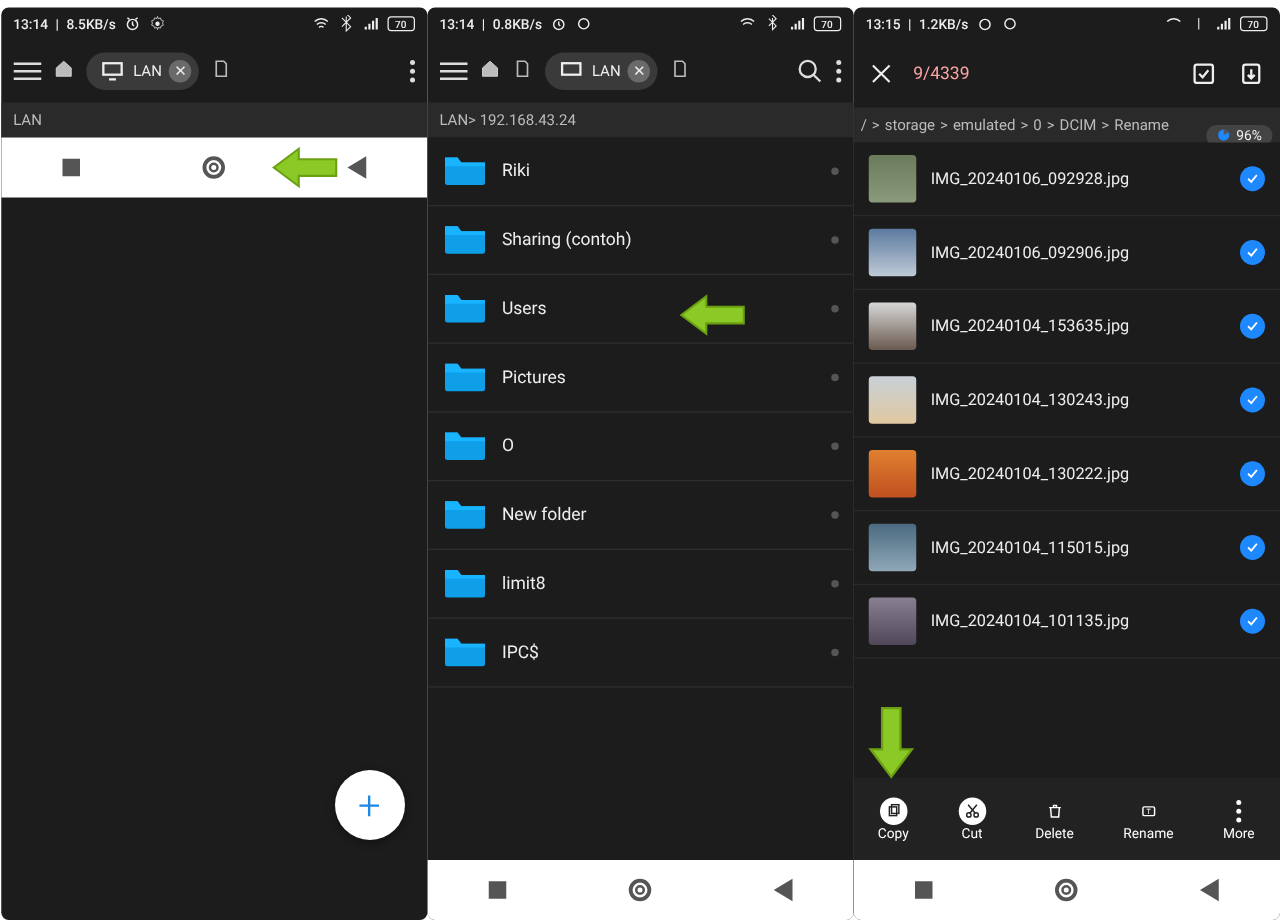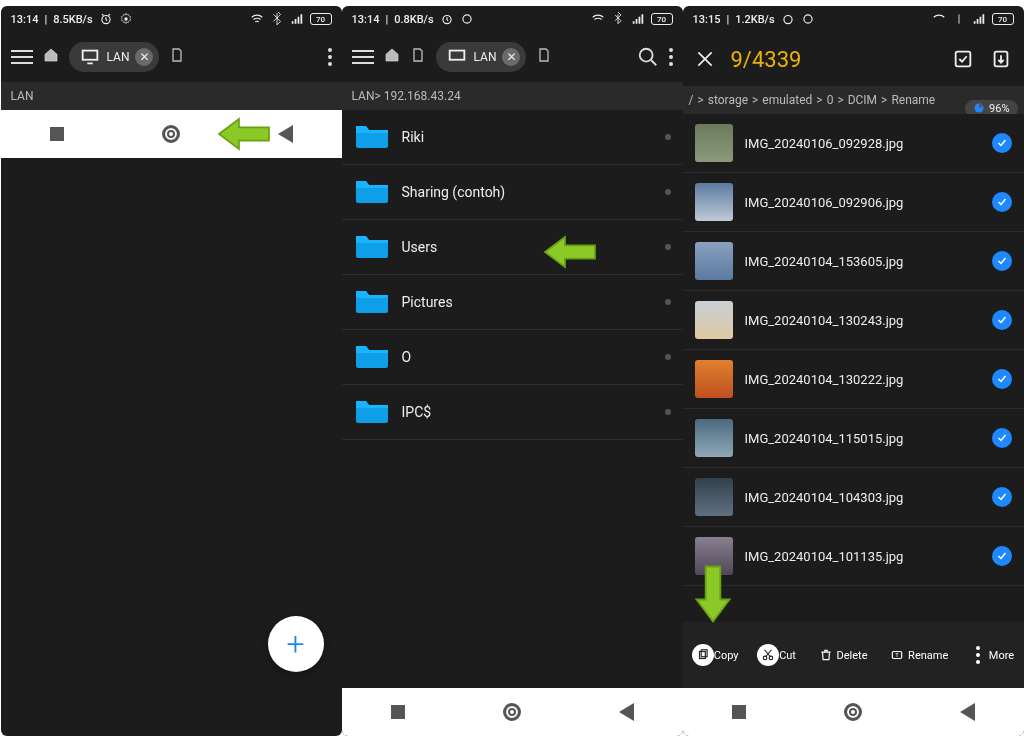--- a/index.html
+++ b/index.html
@@ -117,21 +117,21 @@
   .arrow {
     position:absolute;
     width:64px;height:40px;
     z-index:50;
   }
   .arrow.left svg, .arrow.down svg{width:100%;height:100%;}
   
   .p3-toolbar {
     height:54px;display:flex;align-items:center;padding:0 12px;gap:16px;
   }
-  .p3-toolbar .title{color:#eab308;font-size:22px;}
+  .p3-toolbar .title{color:#fca5a5;font-size:14px;}
   .p3-crumb {
     height:28px;background:#2a2a2a;display:flex;align-items:center;
     padding:0 6px;font-size:12px;color:#bbb;gap:4px;
   }
   .p3-crumb .pct-chip{
     margin-left:auto;background:#444;border-radius:12px;display:flex;align-items:center;
     gap:4px;padding:2px 8px;color:#eee;font-size:11px;margin-top:16px;
   }
   .p3-row{
     display:flex;align-items:center;padding:10px 12px;border-bottom:1px solid #2a2a2a;gap:12px;
@@ -140,21 +140,21 @@
   .p3-row .lbl{font-size:13px;color:#eee;}
   .check{
     margin-left:auto;width:20px;height:20px;border-radius:50%;background:#1e88ff;
     display:flex;align-items:center;justify-content:center;
   }
   .check svg{width:12px;height:12px;stroke:#fff;stroke-width:3;fill:none;}
   .bottombar{
     position:absolute;bottom:48px;left:0;right:0;height:66px;
     background:#222;display:flex;align-items:center;justify-content:space-around;
   }
-  .bb-item{display:flex;flex-direction:row;align-items:center;gap:0;color:#fff;font-size:11px;}
+  .bb-item{display:flex;flex-direction:column;align-items:center;gap:0;color:#fff;font-size:11px;}
   .bb-item .ic{width:22px;height:22px;border-radius:50%;background:#fff;display:flex;align-items:center;justify-content:center;}
   .bb-item .ic.plain{background:transparent;}
   .bb-item svg{width:14px;height:14px;}
 </style>
 </head>
 <body>
 
 <div class="wrap">
 
   <div class="phone">
@@ -339,20 +339,40 @@
     <span class="dot"></span>
         </div>
         <div class="row">
     <div class="folder-ic">
       <svg viewBox="0 0 36 30">
               <path d="M2 6h10l3 4h19v16a2 2 0 0 1-2 2H4a2 2 0 0 1-2-2z" fill="#0f9ee8"></path>
               <path d="M2 6h10l3 4h19v3H2z" fill="#18b4ff"></path>
             </svg>
     </div>
     <span class="lbl">O</span>
+    <span class="dot"></span>
+        </div>
+        <div class="row">
+    <div class="folder-ic">
+      <svg viewBox="0 0 36 30">
+              <path d="M2 6h10l3 4h19v16a2 2 0 0 1-2 2H4a2 2 0 0 1-2-2z" fill="#0f9ee8"></path>
+              <path d="M2 6h10l3 4h19v3H2z" fill="#18b4ff"></path>
+            </svg>
+    </div>
+    <span class="lbl">New folder</span>
+    <span class="dot"></span>
+        </div>
+        <div class="row">
+    <div class="folder-ic">
+      <svg viewBox="0 0 36 30">
+              <path d="M2 6h10l3 4h19v16a2 2 0 0 1-2 2H4a2 2 0 0 1-2-2z" fill="#0f9ee8"></path>
+              <path d="M2 6h10l3 4h19v3H2z" fill="#18b4ff"></path>
+            </svg>
+    </div>
+    <span class="lbl">limit8</span>
     <span class="dot"></span>
         </div>
         <div class="row">
     <div class="folder-ic">
       <svg viewBox="0 0 36 30">
               <path d="M2 6h10l3 4h19v16a2 2 0 0 1-2 2H4a2 2 0 0 1-2-2z" fill="#0f9ee8"></path>
               <path d="M2 6h10l3 4h19v3H2z" fill="#18b4ff"></path>
             </svg>
     </div>
     <span class="lbl">IPC$</span>
@@ -450,22 +470,22 @@
         <div class="p3-row">
     <div class="thumb" style="background:linear-gradient(#5b7aa0,#bfcad6)"></div>
     <span class="lbl">IMG_20240106_092906.jpg</span>
     <span class="check">
             <svg viewBox="0 0 24 24">
               <path d="M5 12l5 5 9-11"></path>
             </svg>
           </span>
         </div>
         <div class="p3-row">
-    <div class="thumb" style="background:linear-gradient(#8aa0c0,#5a7aa0)"></div>
-    <span class="lbl">IMG_20240104_153605.jpg</span>
+    <div class="thumb" style="background:linear-gradient(#d7d7d7,#6a5a50)"></div>
+    <span class="lbl">IMG_20240104_153635.jpg</span>
     <span class="check">
             <svg viewBox="0 0 24 24">
               <path d="M5 12l5 5 9-11"></path>
             </svg>
           </span>
         </div>
         <div class="p3-row">
     <div class="thumb" style="background:linear-gradient(#c8d0d8,#e0c8a0)"></div>
     <span class="lbl">IMG_20240104_130243.jpg</span>
     <span class="check">
@@ -479,29 +499,20 @@
     <span class="lbl">IMG_20240104_130222.jpg</span>
     <span class="check">
             <svg viewBox="0 0 24 24">
               <path d="M5 12l5 5 9-11"></path>
             </svg>
           </span>
         </div>
         <div class="p3-row">
     <div class="thumb" style="background:linear-gradient(#4a6a80,#90a8b8)"></div>
     <span class="lbl">IMG_20240104_115015.jpg</span>
-    <span class="check">
-            <svg viewBox="0 0 24 24">
-              <path d="M5 12l5 5 9-11"></path>
-            </svg>
-          </span>
-        </div>
-        <div class="p3-row">
-    <div class="thumb" style="background:linear-gradient(#30404a,#607080)"></div>
-    <span class="lbl">IMG_20240104_104303.jpg</span>
     <span class="check">
             <svg viewBox="0 0 24 24">
               <path d="M5 12l5 5 9-11"></path>
             </svg>
           </span>
         </div>
         <div class="p3-row">
     <div class="thumb" style="background:linear-gradient(#888090,#504858)"></div>
     <span class="lbl">IMG_20240104_101135.jpg</span>
     <span class="check">

